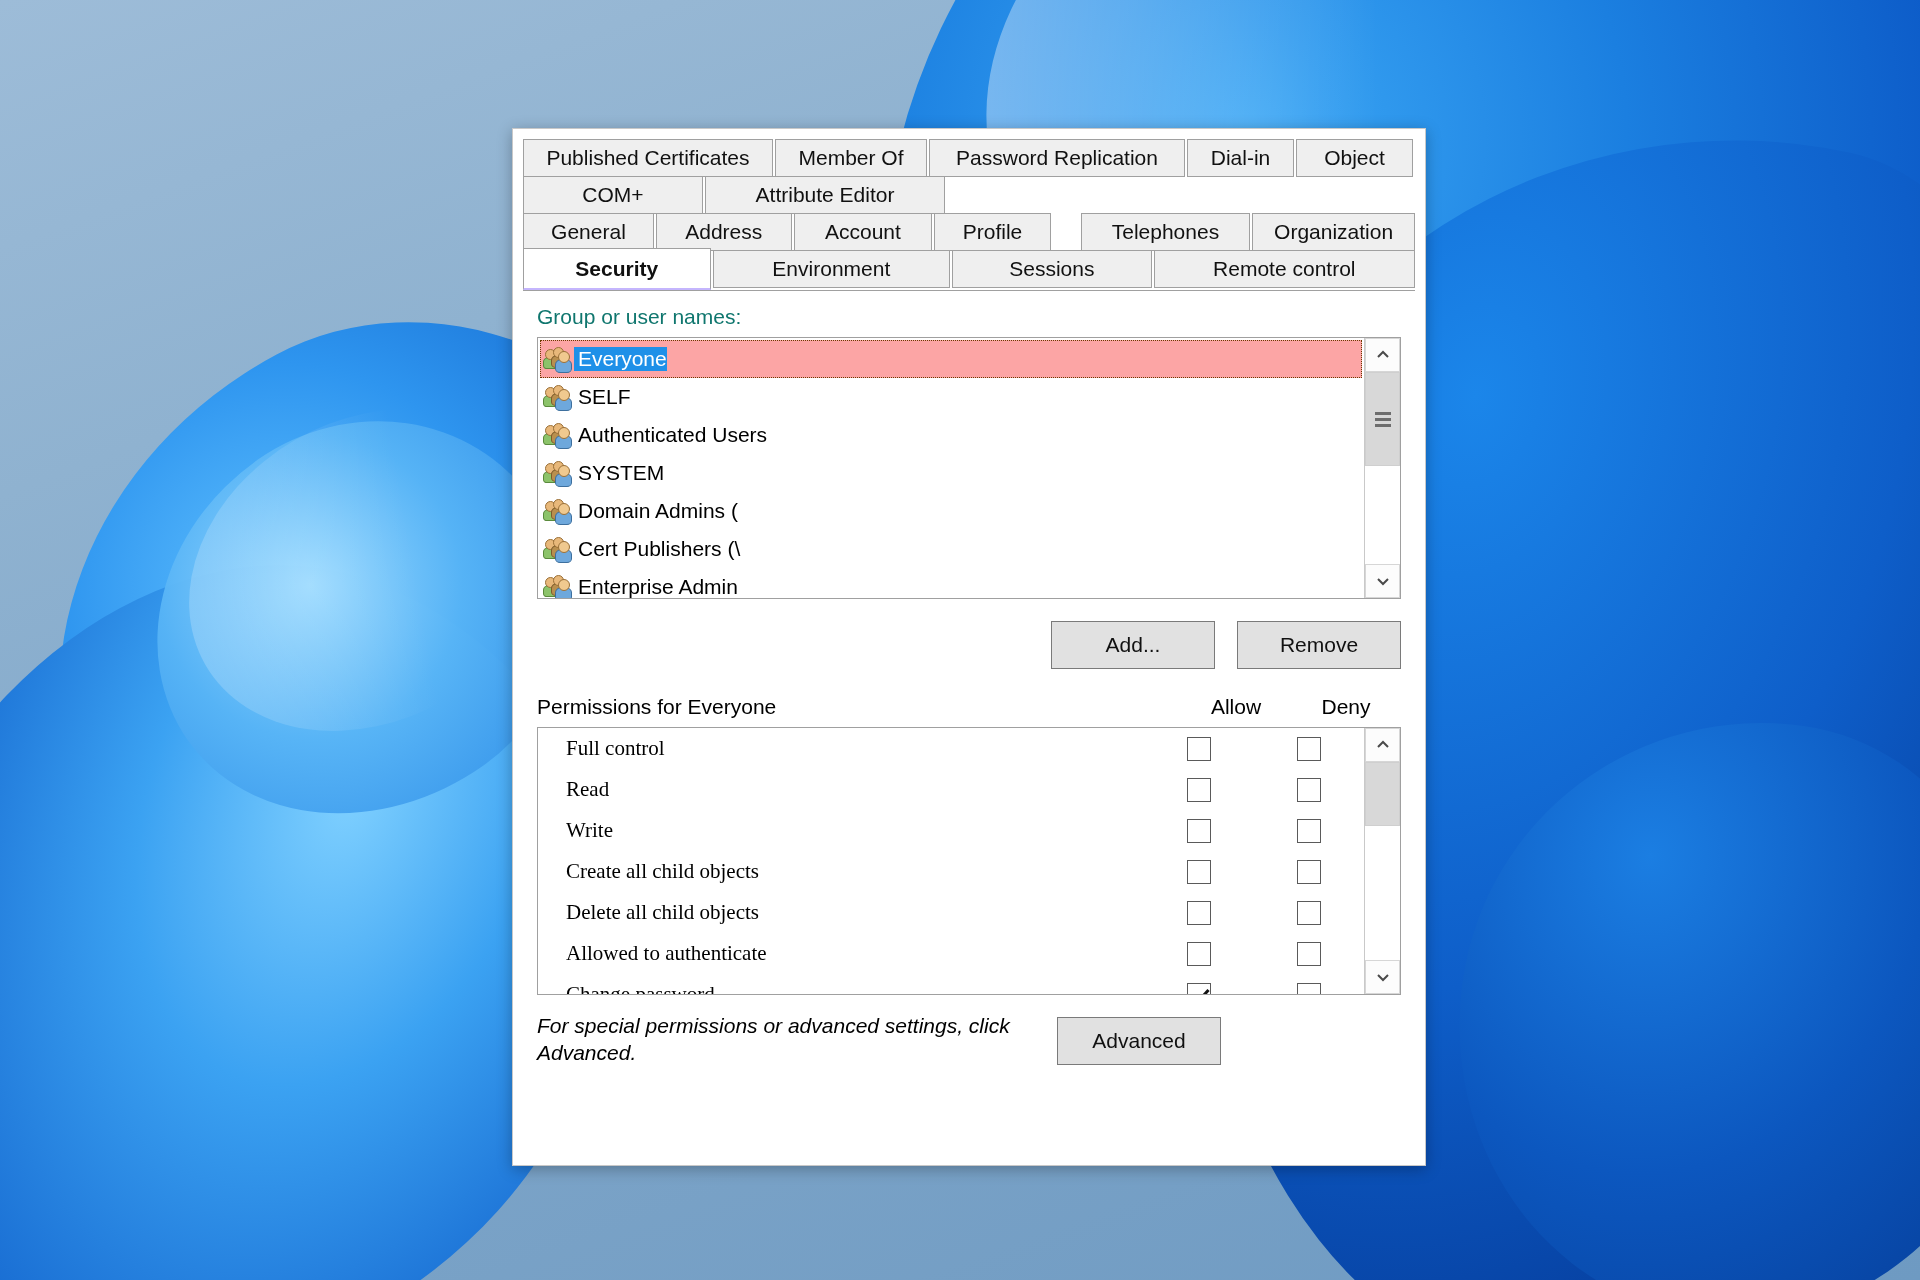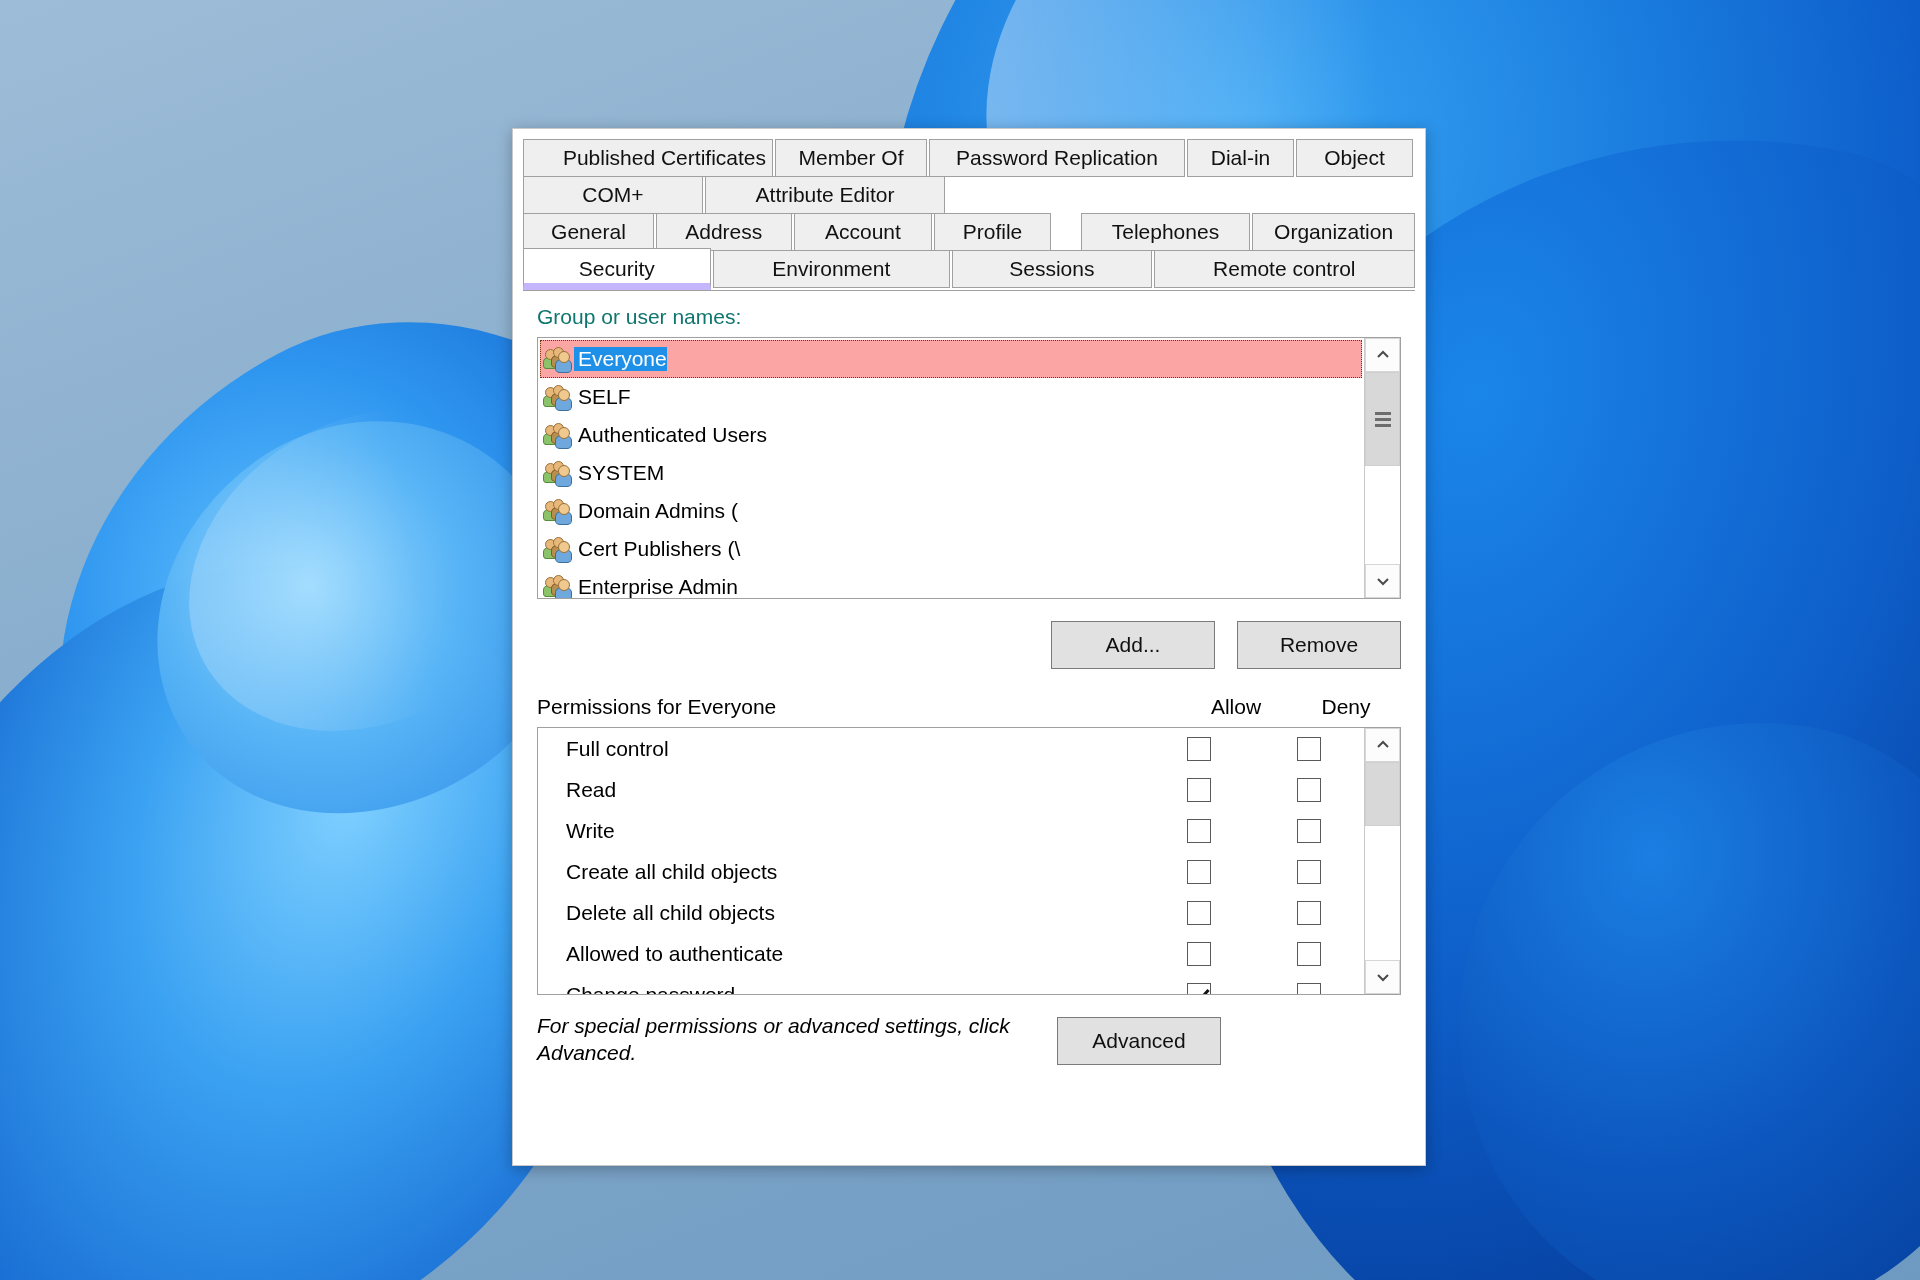--- a/index.html
+++ b/index.html
@@ -107,26 +107,27 @@
     color: #111;
     box-sizing: border-box;
     white-space: nowrap;
     overflow: hidden;
     user-select: none;
     padding: 0 6px;
   }
   .tab:last-child { margin-right: 0; }
   .tab.active {
     background: #ffffff;
-    border-bottom: 7px solid #c4b5fd;
+    border-bottom: 2px solid #c4b5fd;
     position: relative;
     z-index: 3;
     height: 42px;
     line-height: 40px;
     margin-top: -2px;
+    font-weight: bold;
   }
   .tabrow.last { margin-bottom: 0; }
 
   
   .pane {
     border-top: 1px solid #a0a0a0;
     margin: 0 10px;
     padding: 14px 14px 0 14px;
     box-sizing: border-box;
     background: #fff;
@@ -271,21 +272,21 @@
     overflow: hidden;
   }
   .permrows { flex: 1 1 auto; overflow: hidden; }
   .permrow {
     display: flex;
     align-items: center;
     height: 41px;
     font-size: 21px;
     box-sizing: border-box;
   }
-  .permrow .pname { flex: 1 1 auto; padding-left: 28px; }
+  .permrow .pname { flex: 1 1 auto; padding-left: 28px; font-family: Liberation Serif, serif; }
   .permrow .pcell { width: 110px; display: flex; justify-content: center; }
   .cbox {
     width: 24px; height: 24px;
     border: 1px solid #5a5a5a;
     background: #fff;
     box-sizing: border-box;
     position: relative;
   }
   .cbox.checked::after {
     content: "";
@@ -324,21 +325,21 @@
   <div class="petal" id="p2"></div>
   <div class="petal" id="p7"></div>
   <div class="petal" id="p5"></div>
   <div class="sheen" id="s1"></div>
   <div class="sheen" id="s2"></div>
 
   <div id="dialog">
 
     <div class="tabstrip">
       <div class="tabrow" id="tabrow0">
-          <div class="tab" style="width: 250px; text-align: right;">Published Certificates</div>
+          <div class="tab" style="width: 250px;">Published Certificates</div>
           <div class="tab" style="width: 152px;">Member Of</div>
           <div class="tab" style="width: 256px;">Password Replication</div>
           <div class="tab" style="width: 107px;">Dial-in</div>
           <div class="tab" style="width: 117px;">Object</div>
         </div>
       <div class="tabrow" id="tabrow1">
           <div class="tab" style="width: 180px;">COM+</div>
           <div class="tab" style="width: 240px;">Attribute Editor</div>
         </div>
       <div class="tabrow" id="tabrow2">

